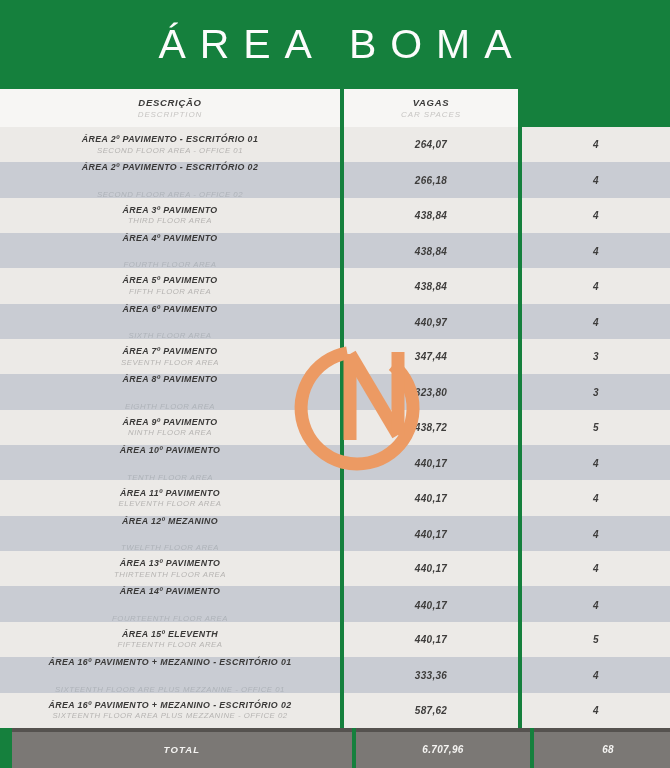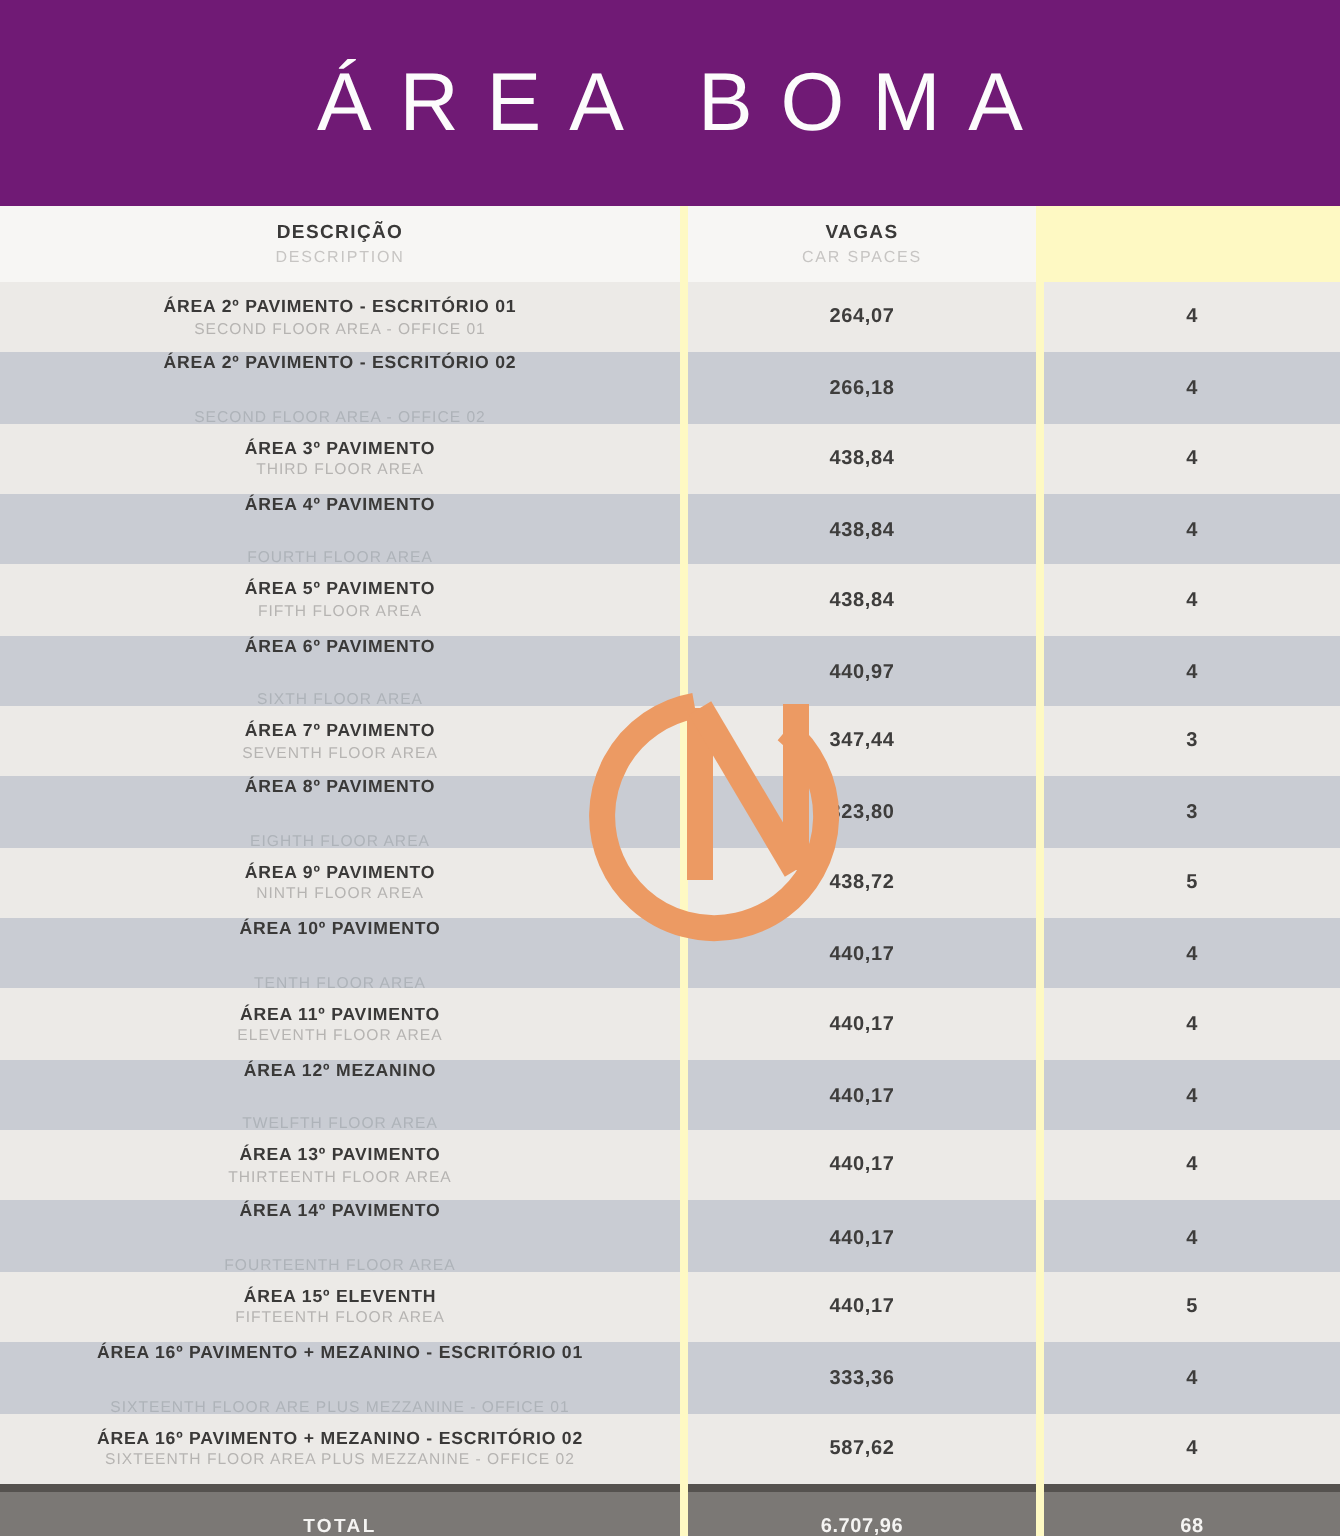--- a/index.html
+++ b/index.html
@@ -1,43 +1,43 @@
 <!DOCTYPE html>
 <html><head>
 <meta charset="utf-8">
 <style>
   * { margin:0; padding:0; box-sizing:border-box; }
   html,body { width:670px; height:768px; background:#ffffff; overflow:hidden;
               font-family:"Liberation Sans","DejaVu Sans",sans-serif; }
   .page { position:relative; width:670px; height:768px; background:#ffffff; }
 
   
-  .band { height:103px; background:#701a75; display:flex; align-items:center; justify-content:center; }
+  .band { height:89px; background:#15803d; display:flex; align-items:center; justify-content:center; }
   .title { color:#fcfcfc; font-size:41px; font-weight:200; letter-spacing:0.34em;
            padding-left:0.34em; white-space:nowrap; }
 
   
-  .grid-row { display:grid; grid-template-columns:340px 174px 148px; column-gap:4px; background:#fef9c3; }
+  .grid-row { display:grid; grid-template-columns:340px 174px 148px; column-gap:4px; background:#15803d;font-style:italic; }
   .cell { display:flex; align-items:center; justify-content:center; text-align:center; }
 
   .thead { height:38px; }
   .thead .cell { background:#f7f6f4; flex-direction:column; }
   .col-label { font-size:9.5px; font-weight:bold; color:#3a3938; letter-spacing:0.7px; }
   .col-sublabel { font-size:8px; color:#c7c5c3; letter-spacing:0.9px; margin-top:2px; }
 
   .data-row { height:35.35px; }
   .desc-cell { flex-direction:column; padding:0 10px; }
   .row-label { font-size:8.8px; font-weight:bold; color:#3a3938; letter-spacing:0.4px; line-height:1.3; }
   .row-sublabel { font-size:7.8px; color:#b6b4b2; letter-spacing:0.5px; line-height:1.25; }
   .value { font-size:10px; font-weight:600; color:#3e3d3c; letter-spacing:0.3px;text-align:center; }
   .row-light .cell { background:#eceae7; }
   .row-gray  .cell { background:#c9ccd3; }
   .row-gray  .row-sublabel { color:#aeb3b9;margin-top:16px; }
 
-  .total-row { height:40px; }
+  .total-row { height:40px;padding-left:12px; }
   .total-row .cell { background:#7b7875; border-top:4px solid #55524f; }
   .total-label { font-size:9.5px; font-weight:bold; letter-spacing:1.2px; color:#f5f4f2; }
   .total-value { font-size:10px; font-weight:bold; color:#f5f4f2; letter-spacing:0.3px; }
 
   
   .watermark { position:absolute; left:291px; top:342px; width:132px; height:132px;
                z-index:5; pointer-events:none; }
 </style>
 </head>
 <body>

